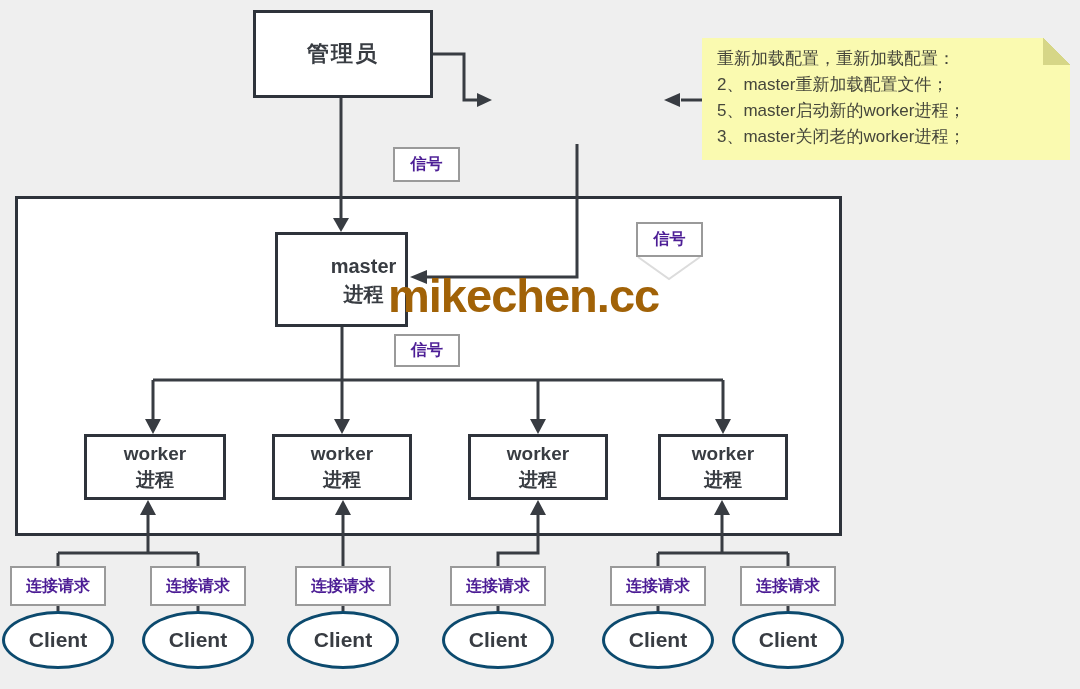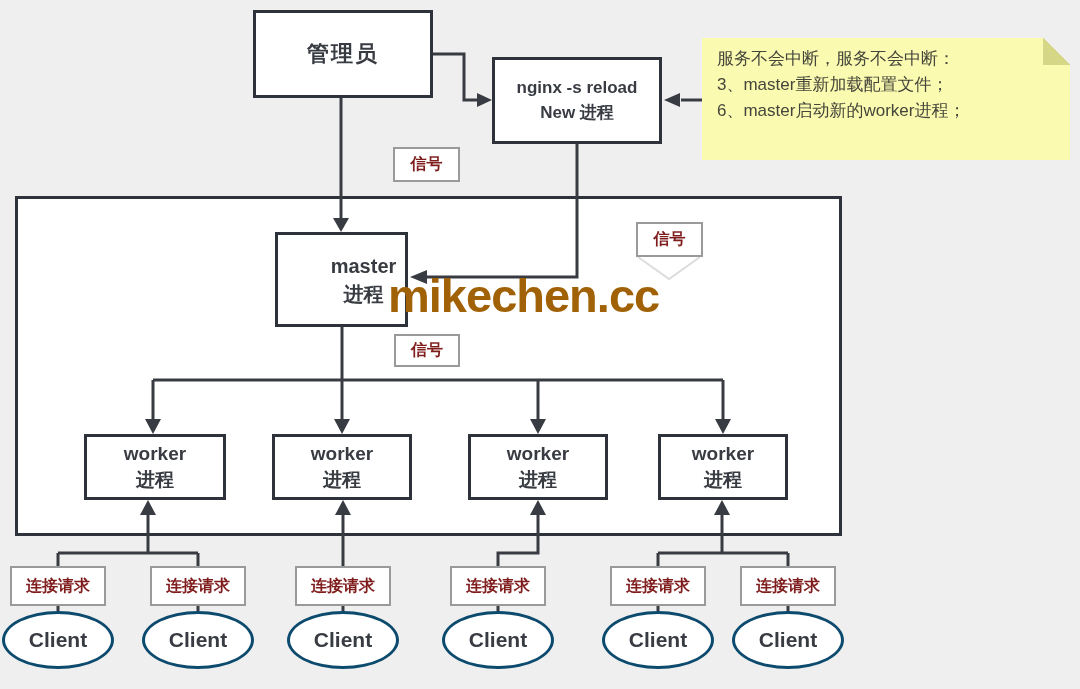--- a/index.html
+++ b/index.html
@@ -38,21 +38,21 @@
     position:absolute;left:15px;top:196px;
     width:821px;height:334px;
     background:#ffffff;border:3px solid #2e333b;
   }
 
   
   .tag{
     position:absolute;
     background:#ffffff;border:2px solid #9a9a9a;
     display:flex;align-items:center;justify-content:center;
-    color:#7f1d1d;font-weight:bold;box-sizing:border-box;
+    color:#4c1d95;font-weight:bold;box-sizing:border-box;
   }
   .sig{font-size:16px;}
   .sig1{left:393px;top:147px;width:67px;height:35px;}
   .sig2{left:636px;top:222px;width:67px;height:35px;}
   .sig3{left:394px;top:334px;width:66px;height:33px;}
   .conn{top:566px;width:96px;height:40px;font-size:16px;}
   .cl1{left:10px;}  .cl2{left:150px;} .cl3{left:295px;}
   .cl4{left:450px;} .cl5{left:610px;} .cl6{left:740px;}
 
   
@@ -128,30 +128,27 @@
       <polygon points="343,500 335,515 351,515"></polygon>
       <polygon points="538,500 530,515 546,515"></polygon>
       <polygon points="722,500 714,515 730,515"></polygon>
     </g>
   </svg>
 
   <div class="node admin">
     <span>管理员</span>
   </div>
 
-  <div class="node reload">
-    <span>nginx -s reload</span>
-    <span>New 进程</span>
-  </div>
 
   <div class="note">
     <div class="fold"></div>
-    <div>服务不会中断，服务不会中断：</div>
-    <div>3、master重新加载配置文件；</div>
-    <div>6、master启动新的worker进程；</div>
+    <div>重新加载配置，重新加载配置：</div>
+    <div>2、master重新加载配置文件；</div>
+    <div>5、master启动新的worker进程；</div>
+    <div>3、master关闭老的worker进程；</div>
   </div>
 
   <div class="tag sig sig1">
     <span>信号</span>
   </div>
   <div class="tag sig sig2">
     <span>信号</span>
   </div>
   <div class="tag sig sig3">
     <span>信号</span>

